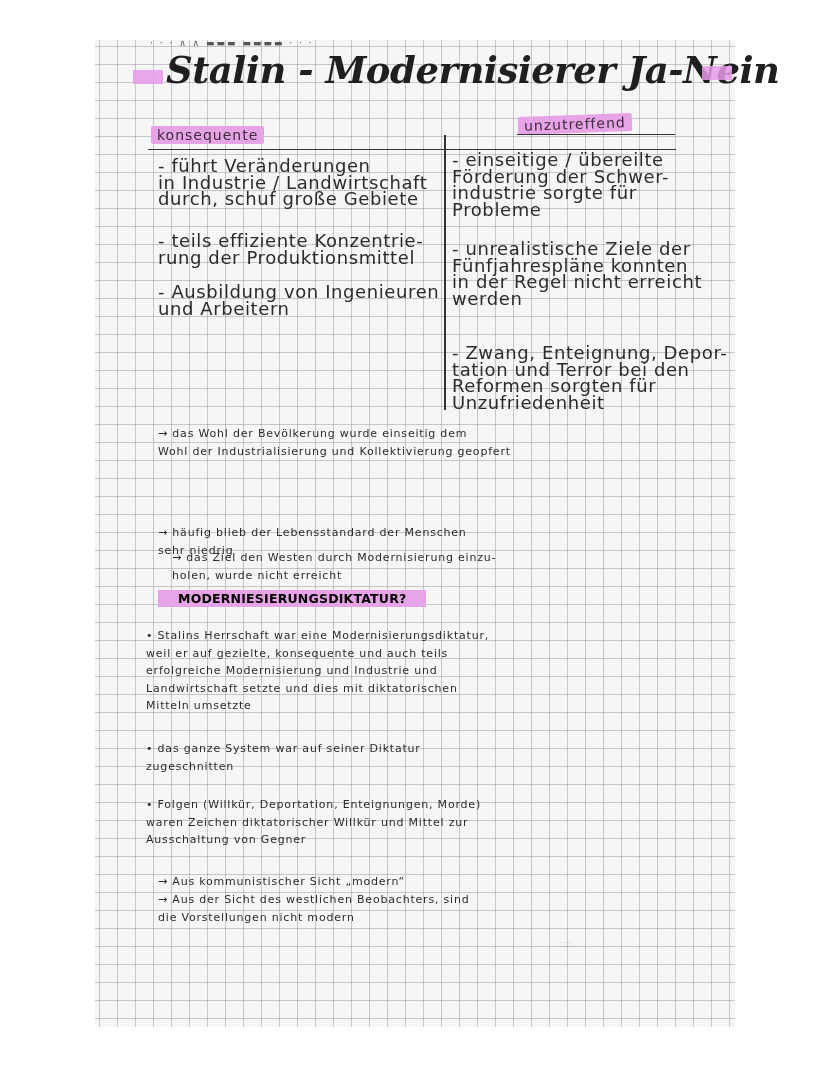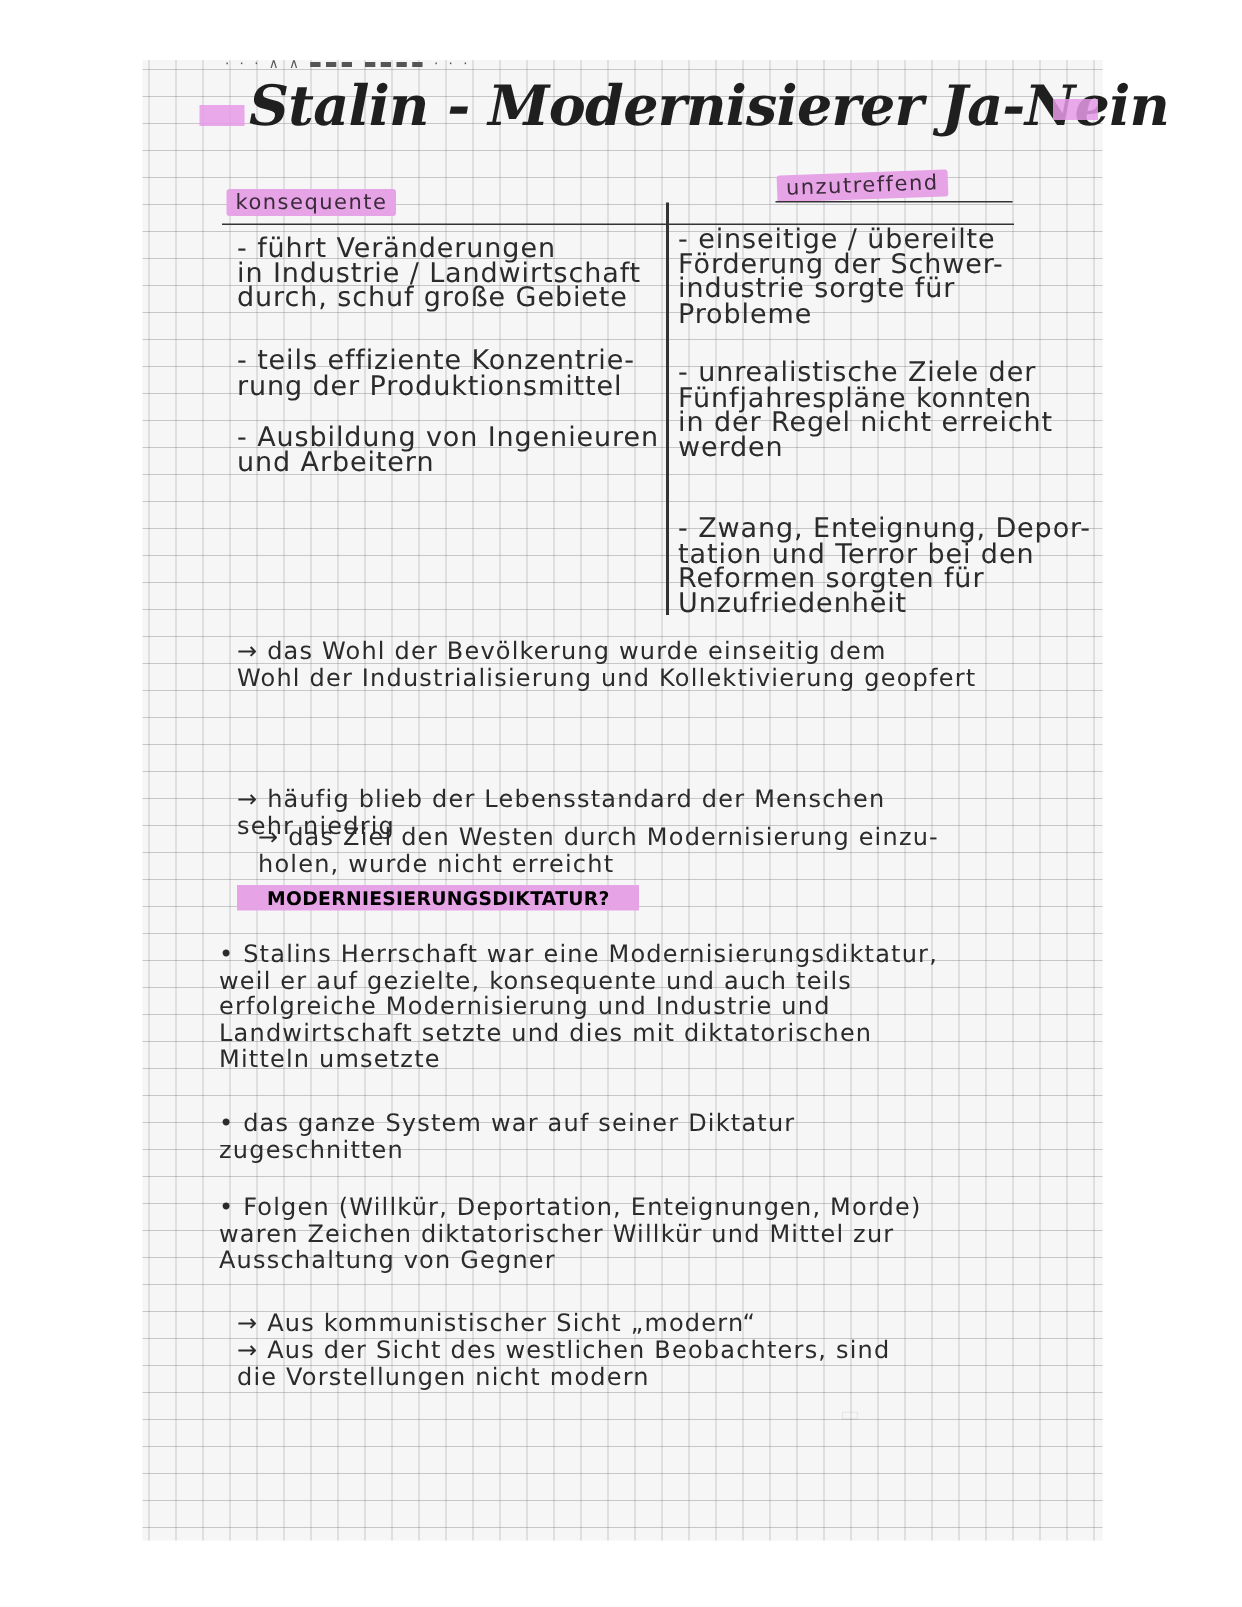--- a/index.html
+++ b/index.html
@@ -16,21 +16,21 @@
   .title-wrap{position:absolute;left:130px;top:50px;width:600px;height:50px;}
   .hl-bar{position:absolute;height:14px;background:#e69ae6;opacity:.85;}
   .title{position:absolute;left:36px;top:-2px;font-family:"DejaVu Serif", serif;font-style:italic;
     font-weight:bold;font-size:37px;color:#1f1f1f;letter-spacing:-0.5px;white-space:nowrap;}
   .hdr{position:absolute;font-size:14px;color:#3a2a3a;padding:1px 6px;background:#e6a3e6;border-radius:2px;
     letter-spacing:1px;}
   .table-hline{position:absolute;left:148px;top:149px;width:528px;height:1px;background:#333;}
   .table-hline2{position:absolute;left:517px;top:134px;width:158px;height:1px;background:#333;}
   .table-vline{position:absolute;left:444px;top:135px;width:1.5px;height:275px;background:#333;}
   .cell{position:absolute;font-size:18px;line-height:16.5px;color:#2b2b2b;white-space:pre-line;letter-spacing:0.6px;}
-  .para{position:absolute;font-size:16px;line-height:17.5px;color:#2b2b2b;white-space:pre-line;letter-spacing:0.8px;}
+  .para{position:absolute;font-size:11px;line-height:17.5px;color:#2b2b2b;white-space:pre-line;letter-spacing:0.8px;}
   .section-hl{position:absolute;left:158px;top:590px;font-size:12.5px;font-weight:bold;letter-spacing:0.2px;
     color:#000000;background:#e6a3e6;padding:1px 20px;}
   .ghost{position:absolute;color:rgba(0,0,0,0.07);font-size:14px;}
 </style>
 </head>
 <body>
 
 <div class="paper"></div>
 
 <div class="topscrap">· · · ∧ ∧ ▬▬▬ ▬▬▬▬ · · ·</div>

